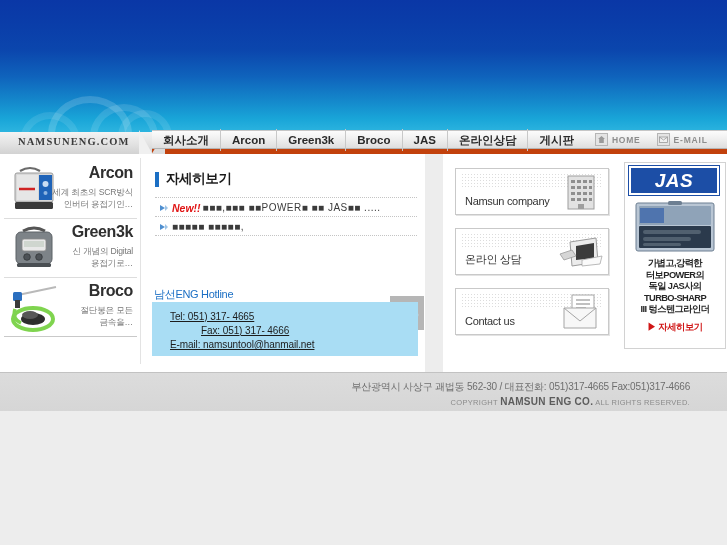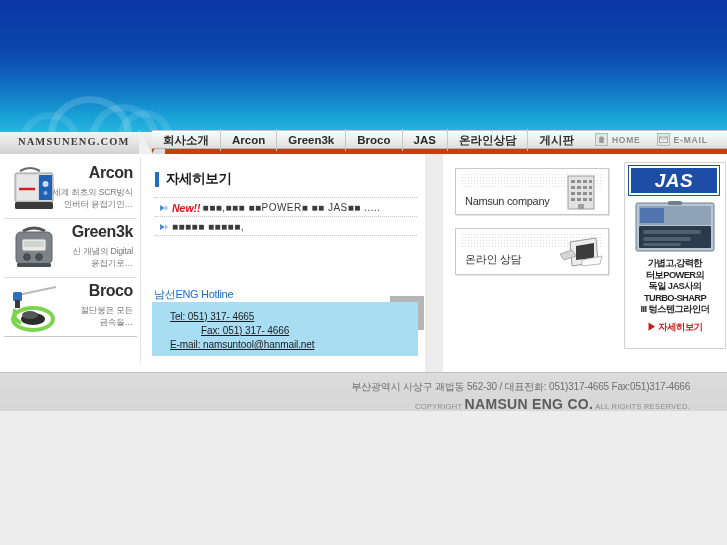--- a/index.html
+++ b/index.html
@@ -383,21 +383,21 @@
     letter-spacing: -0.2px;
   }
   #footer-copy {
     position: absolute; left: 0; top: 23px;
     width: 690px;
     text-align: right;
     font-size: 7.5px;
     letter-spacing: 0.3px;
     color: #8b8b8b;
   }
-  #footer-copy b { color: #5c5c5c; font-size: 14px; }
+  #footer-copy b { color: #5c5c5c; font-size: 10px; }
   #below { position: absolute; left: 0; top: 411px; width: 727px; height: 134px; background: #ededed; }
 </style>
 </head>
 <body>
 
 <div id="page">
 
   <div id="banner">
     <div class="wm-swirl wm-a"></div>
     <div class="wm-swirl wm-b"></div>
@@ -561,20 +561,34 @@
         <div class="rbox-dots"></div>
         <svg class="rbox-ico" viewBox="0 0 48 40">
           <path d="M14 10 L40 6 L42 30 L16 34 Z" fill="#ececec" stroke="#9b9b9b" stroke-width="1"></path>
           <path d="M20 14 L38 11 L38 26 L20 28 Z" fill="#3c3c3c"></path>
           <path d="M4 22 L16 18 L20 24 L8 28 Z" fill="#d6d6d6" stroke="#9b9b9b" stroke-width="0.8"></path>
           <path d="M26 28 L46 24 L44 32 L26 34 Z" fill="#fafafa" stroke="#a8a8a8" stroke-width="0.8"></path>
         </svg>
         <div class="rbox-label">온라인 상담</div>
       </div>
 
+      <div class="rbox">
+        <div class="rbox-dots"></div>
+        <svg class="rbox-ico" viewBox="0 0 48 40">
+          <rect x="16" y="3" width="22" height="20" fill="#ffffff" stroke="#a5a5a5" stroke-width="1"></rect>
+          <g stroke="#b0b0b0" stroke-width="1.6">
+            <path d="M20 8 h14"></path>
+              <path d="M20 12 h14"></path>
+              <path d="M20 16 h10"></path>
+          </g>
+          <path d="M8 16 h32 v20 h-32 Z" fill="#f7f7f7" stroke="#a5a5a5" stroke-width="1"></path>
+          <path d="M8 16 L24 29 L40 16" fill="none" stroke="#a5a5a5" stroke-width="1"></path>
+        </svg>
+        <div class="rbox-label">Contact us</div>
+      </div>
 
     </div>
   </div>
 
   <div id="jas">
     <div id="jas-head">
       <div id="jas-head-text">JAS</div>
     </div>
     <svg id="jas-img" viewBox="0 0 82 56">
       <rect x="2" y="4" width="78" height="48" rx="2" fill="#b9c6d4" stroke="#6d7f92" stroke-width="1"></rect>

